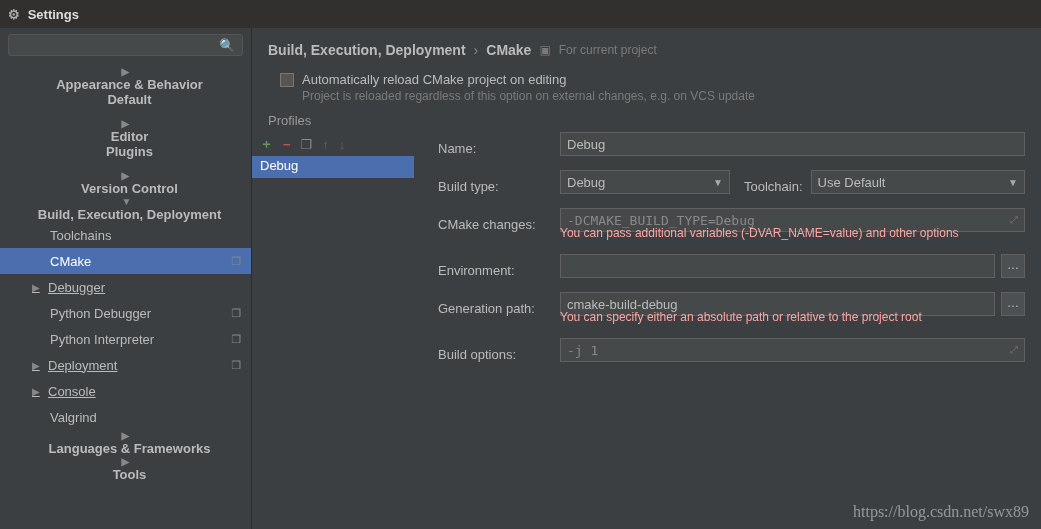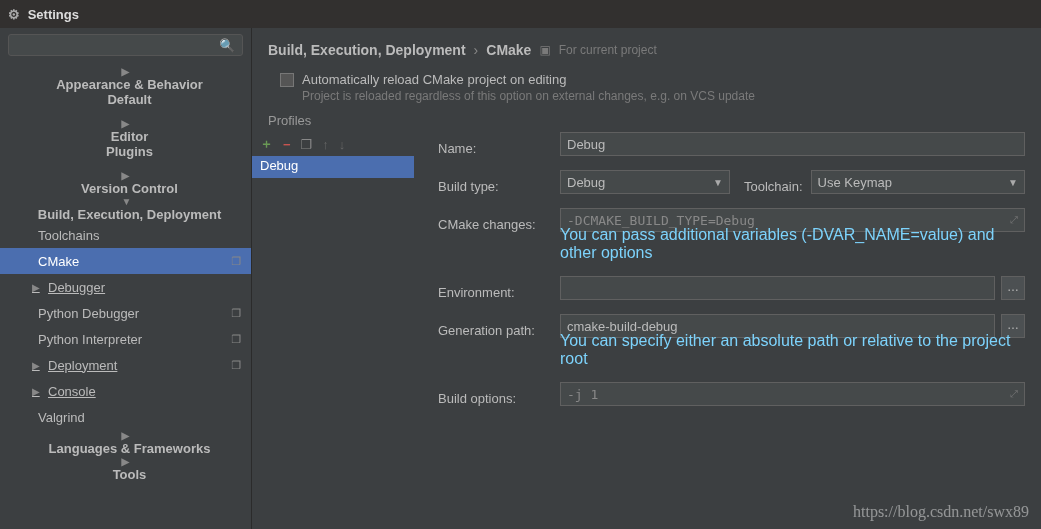--- a/index.html
+++ b/index.html
@@ -34,21 +34,21 @@
     color: #bbb; flex: 1; font-size: 12px;
   }
   .navlist { flex: 1; overflow: hidden; padding-top: 4px; }
   .nav-item {
     height: 26px; display: flex; align-items: center;
     padding-left: 8px; color: #bbb; cursor: pointer;
     position: relative;
   }
   .nav-item.bold { font-weight: bold; flex-direction: column; }
   .nav-item.lvl1 { padding-left: 32px; text-decoration: underline; }
-  .nav-item.lvl2 { padding-left: 22px; text-align: right; }
+  .nav-item.lvl2 { padding-left: 34px; text-align: right; }
   .nav-item.selected { background: #4b6eaf; color: #fff; }
   .arrow { width: 12px; display: inline-block; color: #888; font-size: 10px; margin-right: 4px; }
   .arrow.down::before { content: "▼"; }
   .arrow.right::before { content: "▶"; }
   .arrow.none::before { content: ""; }
   .copy-icon { position: absolute; right: 10px; color: #888; font-size: 11px; }
   
   .content { flex: 1; display: flex; flex-direction: column; padding: 0; }
   .breadcrumb {
     padding: 14px 16px 6px 16px; font-size: 14px;
@@ -93,21 +93,21 @@
   }
   .text-input { flex: 1; }
   .text-input.mono { font-family: "Consolas", monospace; color: #888; }
   .combo { display: flex; align-items: center; justify-content: space-between; }
   .combo .caret { color: #aaa; font-size: 10px; margin-left: 6px; }
   .btn-ell {
     width: 24px; height: 24px; background: #4c5052; border: 1px solid #606060;
     color: #bbb; margin-left: 6px; text-align: center; line-height: 20px;
     font-size: 12px;
   }
-  .field-hint { color: #7dd3fc; font-size: 16px; padding-left: 122px; margin-top: -10px; margin-bottom: 14px; }
+  .field-hint { color: #fca5a5; font-size: 12px; padding-left: 122px; margin-top: -10px; margin-bottom: 14px; }
   .expand-icon { color: #777; font-size: 10px; margin-left: 4px; }
   
   .watermark {
     position: absolute; right: 12px; bottom: 8px;
     color: rgba(255,255,255,0.45); font-size: 16px;
     font-family: "SimSun", serif; 
   }
 </style>
 </head>
 <body>
@@ -233,21 +233,21 @@
         </div>
 
         <div class="form-row">
           <div class="form-label">Build type:</div>
           <div class="combo" style="width:170px">
             <span>Debug</span>
             <span class="caret">▼</span>
           </div>
           <div class="form-label" style="width:auto;margin-left:14px;margin-right:8px">Toolchain:</div>
           <div class="combo" style="flex:1">
-            <span>Use Keymap</span>
+            <span>Use Default</span>
             <span class="caret">▼</span>
           </div>
         </div>
 
         <div class="form-row tight">
           <div class="form-label">CMake changes:</div>
           <div class="text-input mono" style="display:flex;align-items:center;justify-content:space-between">
             <span>-DCMAKE_BUILD_TYPE=Debug</span>
             <span class="expand-icon">⤢</span>
           </div>

